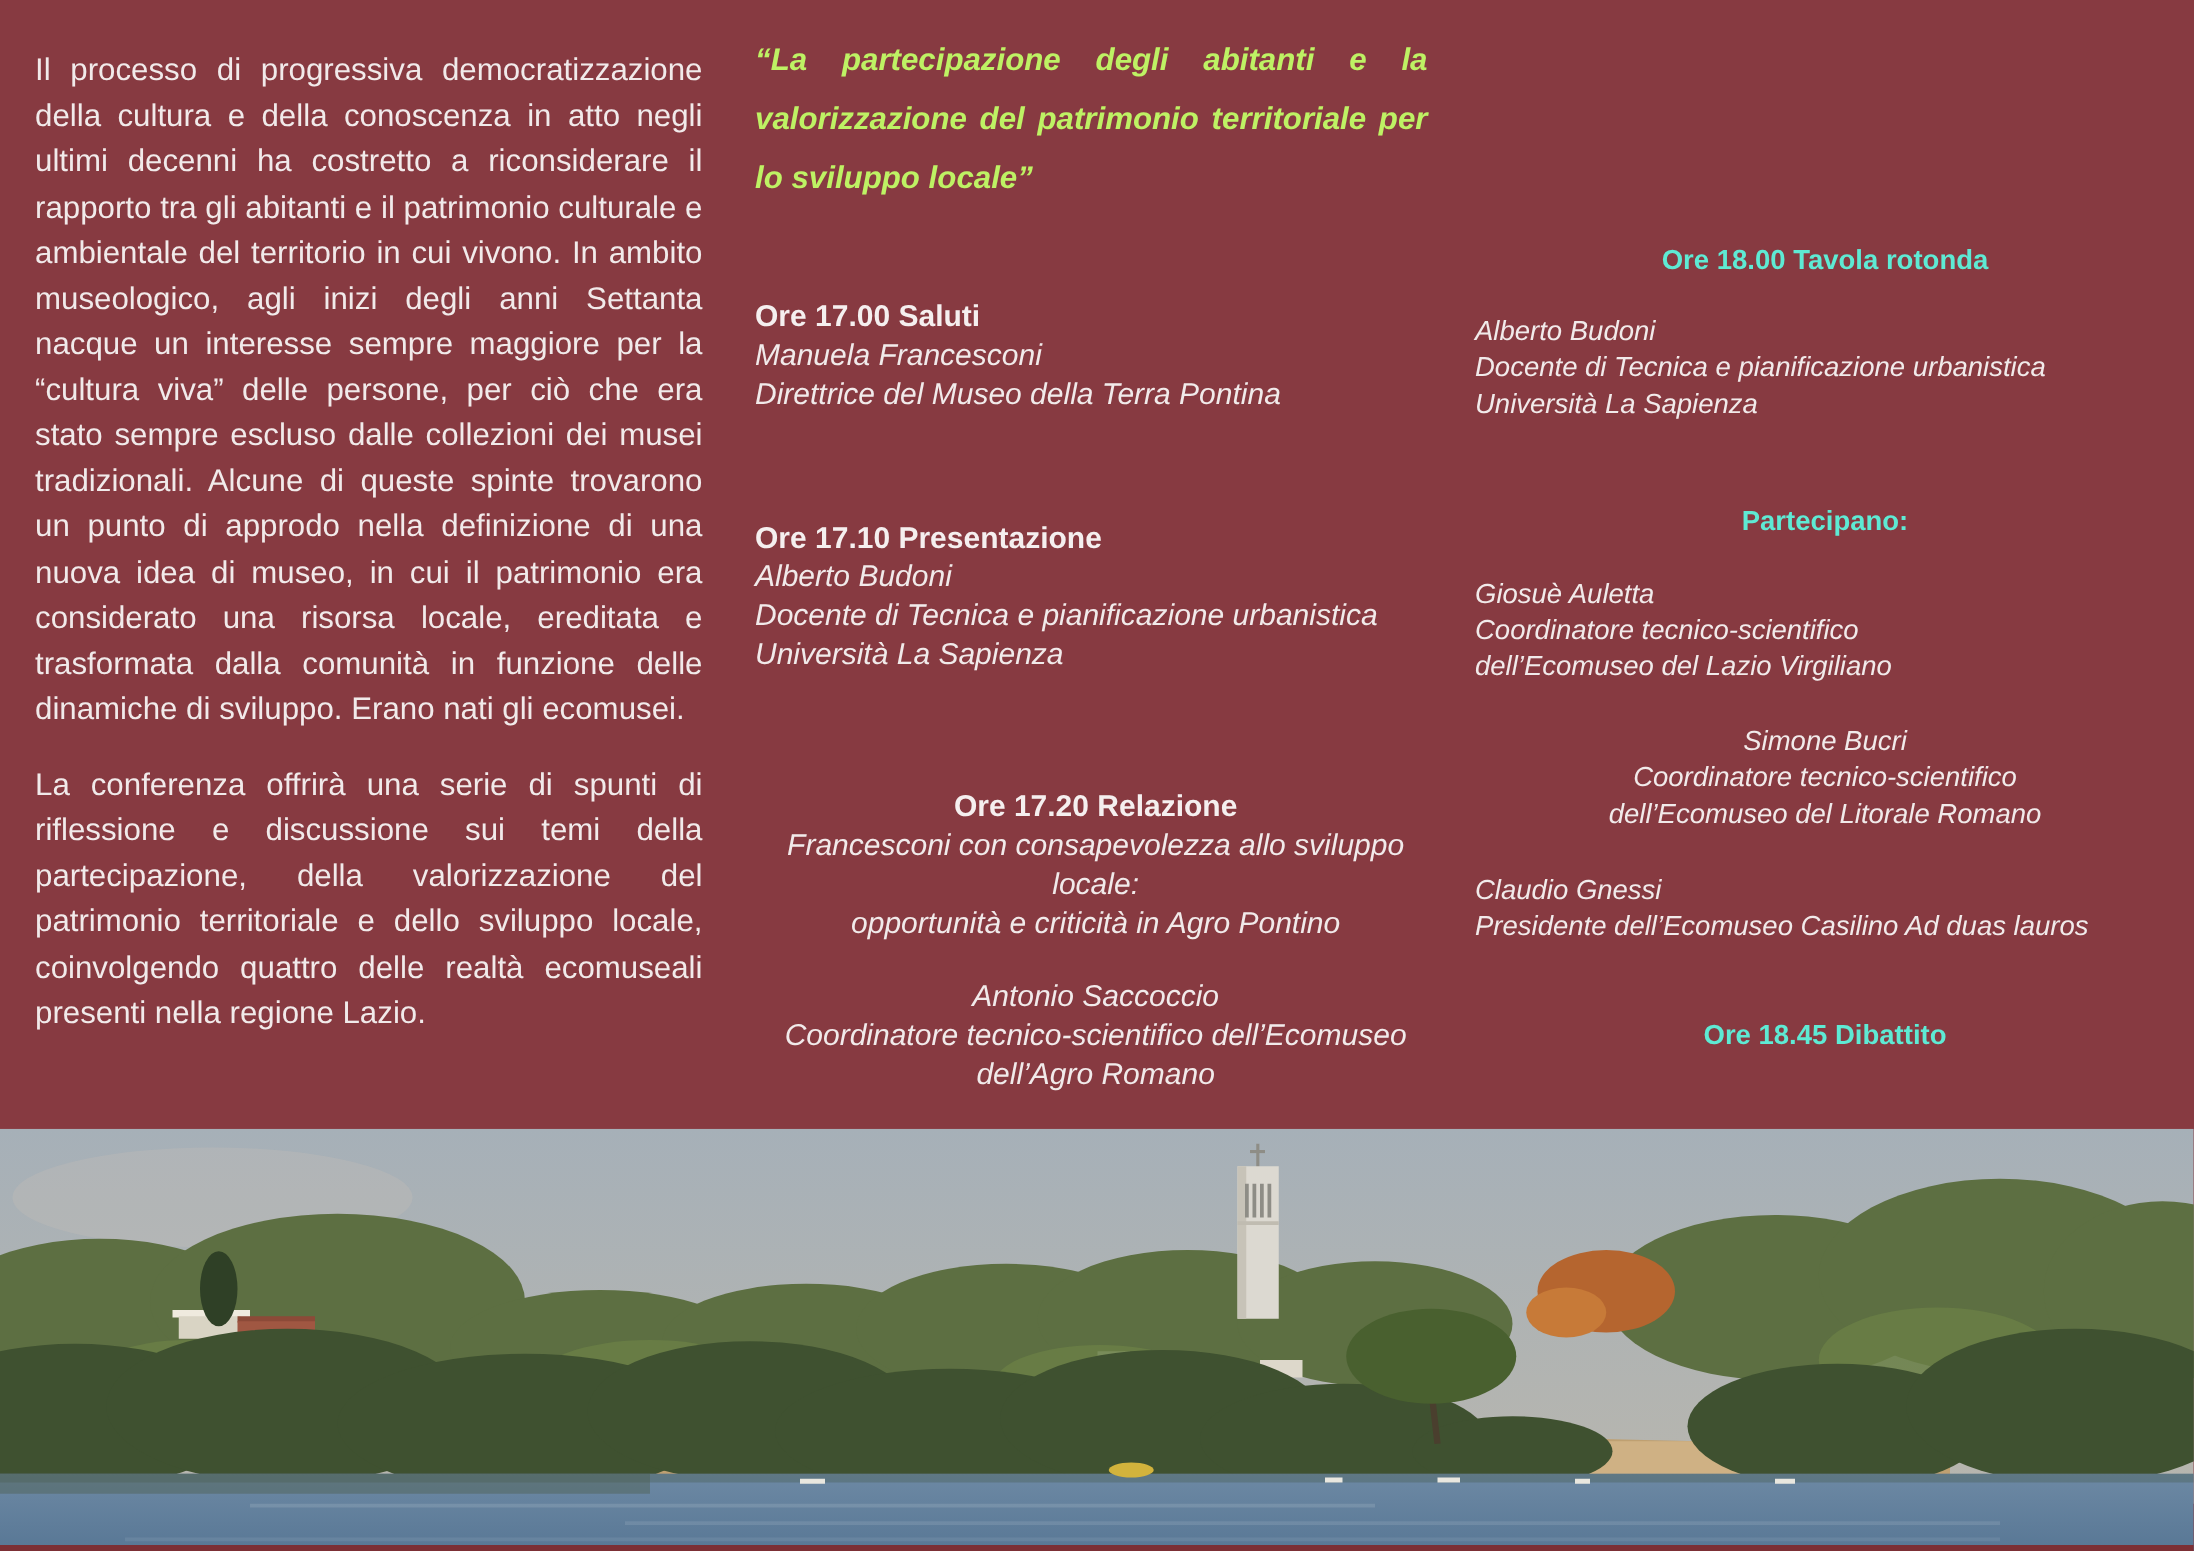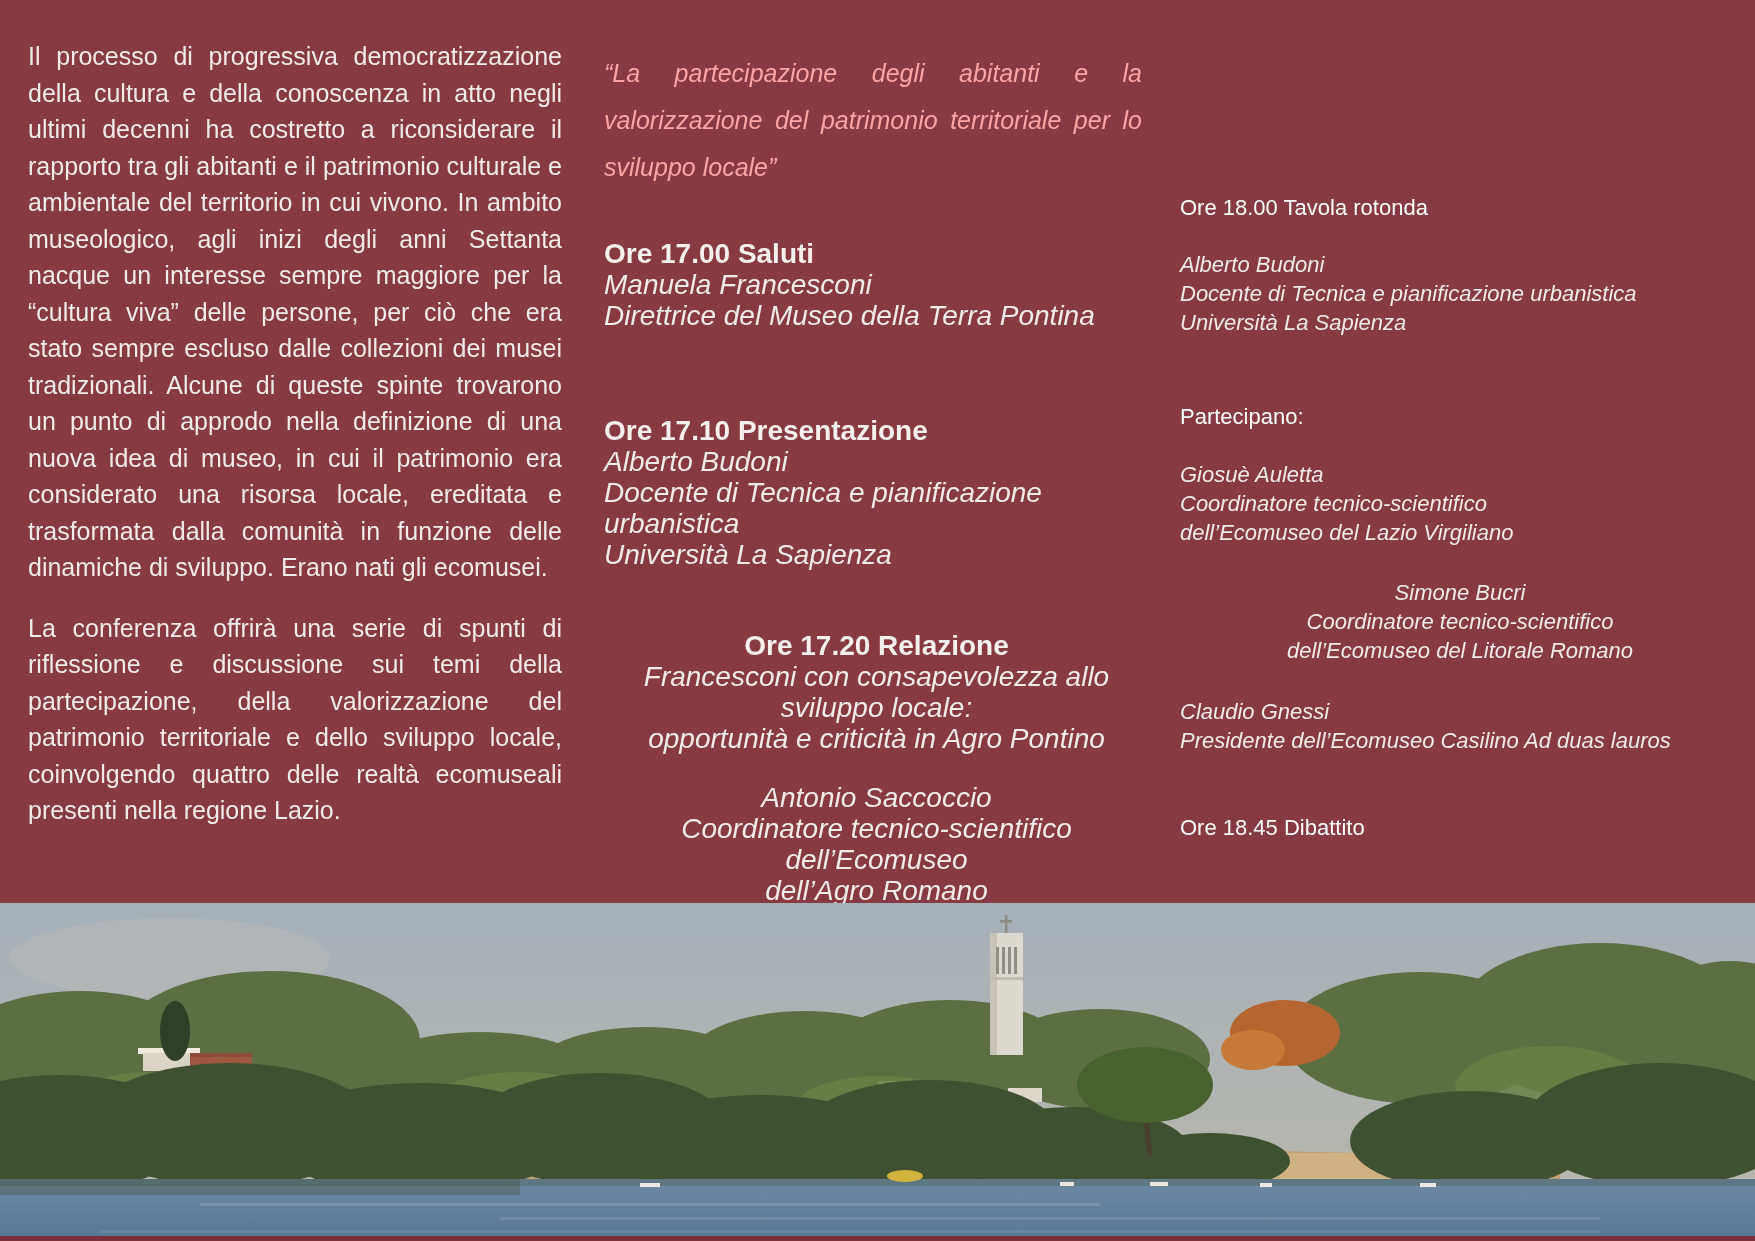--- a/index.html
+++ b/index.html
@@ -13,36 +13,36 @@
   .col{position:absolute;color:#f1eaea;}
 
   
   #intro-col{left:28px;top:38px;width:534px;font-size:25px;line-height:36.5px;}
   #intro-col p{margin:0;text-align:justify;}
   #intro-col p + p{margin-top:24px;}
 
   
   #mid-col{left:604px;top:0;width:545px;}
   #conference-title{
-    position:absolute;left:0;top:50px;width:538px;
-    font-size:25px;line-height:47px;font-weight:normal;font-style:italic;
-    text-align:justify;color:#fca5a5;margin:0;
+    position:absolute;left:0;top:25px;width:538px;
+    font-size:25px;line-height:47px;font-weight:bold;font-style:italic;
+    text-align:justify;color:#bef264;margin:0;
   }
-  .sched{position:absolute;left:0;width:545px;font-size:28px;line-height:31px;}
+  .sched{position:absolute;left:0;width:545px;font-size:24px;line-height:31px;}
   .sched .hdr{font-weight:bold;color:#f5efef;}
   .sched .it{font-style:italic;}
   #block-saluti{top:238px;}
   #block-presentazione{top:415px;}
   #block-relazione{top:630px;text-align:center;}
   .spacer28{height:28px;}
 
   
   #right-col{left:1180px;top:0;width:560px;font-size:22px;line-height:29px;}
   .rblock{position:absolute;left:0;width:560px;}
-  .rblock .hdr{font-weight:normal;color:#ffffff;}
+  .rblock .hdr{font-weight:bold;color:#5eead4;text-align:center;}
   .rblock .it{font-style:italic;}
   #block-tavola{top:193px;}
   #block-coordina{top:250px;}
   #block-partecipano{top:402px;}
   #block-auletta{top:460px;}
   #block-bucri{top:578px;text-align:center;}
   #block-gnessi{top:697px;}
   #block-dibattito{top:813px;}
 
   

